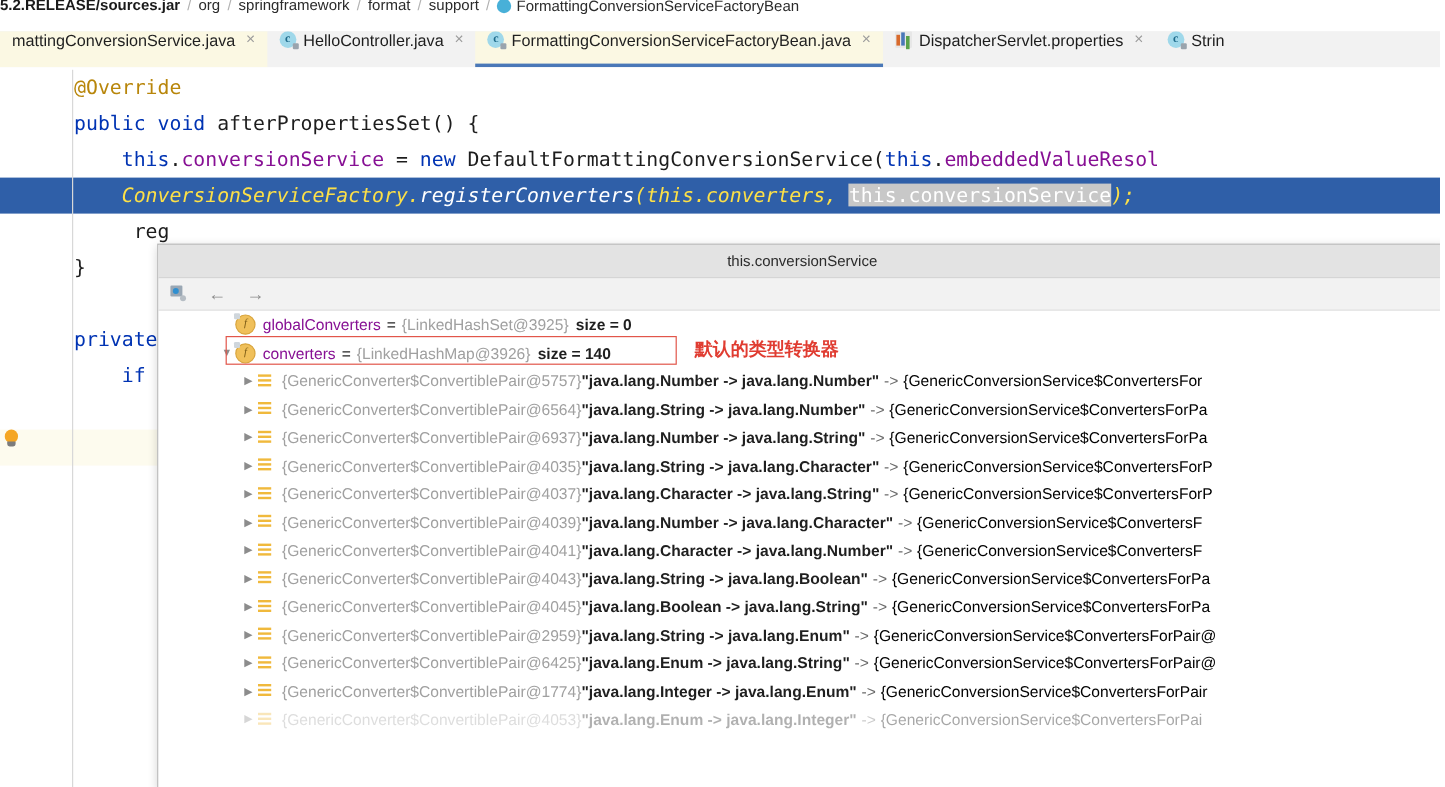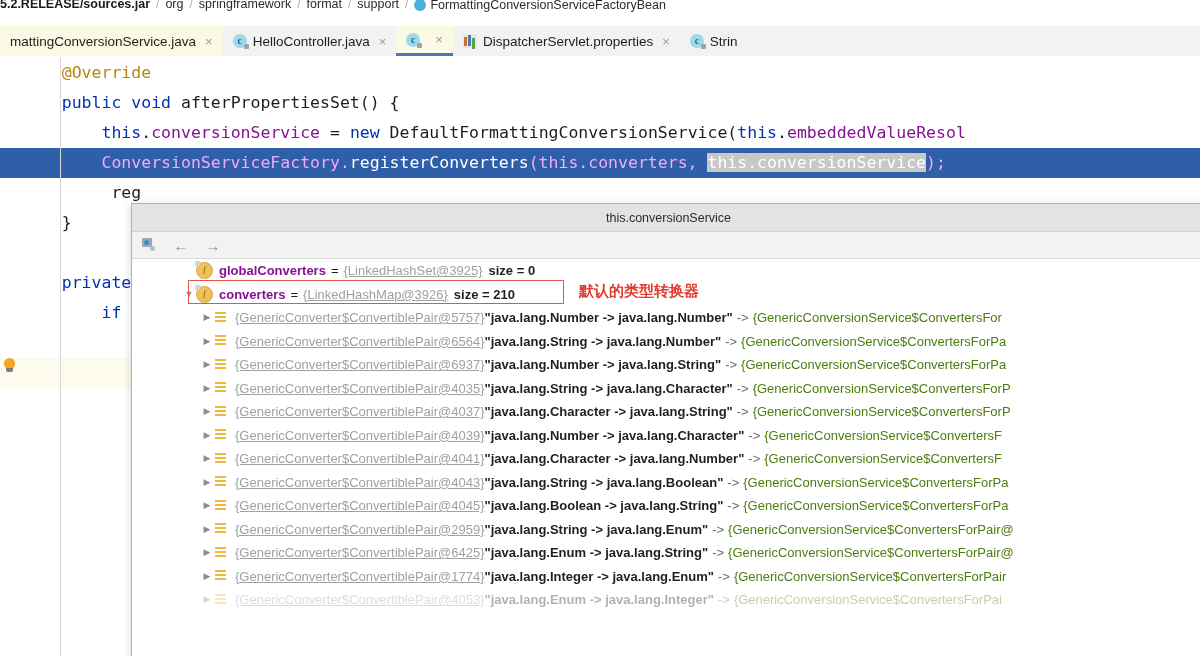--- a/index.html
+++ b/index.html
@@ -51,21 +51,20 @@
     left: 0; top: 26px;
     width: 1204px; height: 30px;
     background: #f2f2f2;
     display: flex;
     align-items: stretch;
     white-space: nowrap;
     overflow: hidden;
   }
   .tab {
     display: flex;
-    align-items: center;
     padding: 0 10px 0 10px;
     font-size: 13.5px;
     color: #1f1f1f;
     background: #f2f2f2;
     position: relative;
     cursor: default;
   }
   .tab.inactive-hl { background: #fbf8e3; }
   .tab.active {
     background: #fbf8e3;
@@ -164,22 +163,22 @@
     top: 0; bottom: 0;
     width: 1px;
     background: #d8d8d8;
   }
 
   
   .kw   { color: #0033b3; text-align: center; }
   .anno { color: #b8860b; }
   .fld  { color: #871094; }
   .plain{ color: #1d1d1d; }
-  .sel-w { color: #f0abfc; }
-  .sel-i { color: #ffffff; }
+  .sel-w { color: #fde047; font-style: italic; }
+  .sel-i { color: #ffffff; font-style: italic; }
   .sel-box {
     background: #c8c8c8;
     color: #ffffff;
   }
 
   
   .bulb {
     position: absolute;
     left: 2px;
     width: 16px; height: 16px;
@@ -319,27 +318,27 @@
   }
   .icon-entry::before {
     content: "";
     position: absolute;
     left: 1px; top: 1px;
     width: 11px; height: 2px;
     background: #f0b93c;
     box-shadow: 0 4px 0 0 #f0b93c, 0 8px 0 0 #f0b93c;
   }
 
-  .t-name { color: #871094; font-weight: 700; }
-  .t-type { color: #a0a0a0; text-decoration: underline; }
+  .t-name { color: #871094; font-weight: 400; }
+  .t-type { color: #a0a0a0; }
   .t-size { color: #1f1f1f; font-weight: 600; margin-left: 6px; }
   .t-eq   { color: #1f1f1f; margin: 0 5px; }
   .t-str  { color: #1f1f1f; font-weight: 600; }
   .t-arrow{ color: #6a6a6a; margin: 0 4px; }
-  .t-dim  { color: #4d7c0f; }
+  .t-dim  { color: #000000; }
 
   .hl-box {
     position: absolute;
     border: 1.6px solid #e2564a;
     pointer-events: none;
   }
   .annot-cn {
     position: absolute;
     color: #e03c31;
     font-weight: bold;
@@ -373,20 +372,21 @@
         <span>mattingConversionService.java</span>
         <span class="tab-close">×</span>
       </div>
       <div class="tab plain">
         <span class="tab-icon icon-class">c</span>
         <span>HelloController.java</span>
         <span class="tab-close">×</span>
       </div>
       <div class="tab active">
         <span class="tab-icon icon-class">c</span>
+        <span>FormattingConversionServiceFactoryBean.java</span>
         <span class="tab-close">×</span>
       </div>
       <div class="tab plain">
         <span class="tab-icon icon-props"></span>
         <span>DispatcherServlet.properties</span>
         <span class="tab-close">×</span>
       </div>
       <div class="tab plain">
         <span class="tab-icon icon-class">c</span>
         <span>Strin</span>
@@ -420,21 +420,21 @@
           <span class="t-type">{LinkedHashSet@3925}</span>
           <span class="t-size">size = 0</span>
         </div>
         <div class="trow">
           <span style="display: inline-block; width: 44px; flex: 0 0 44px;"></span>
           <span class="arrow">▼</span>
           <span class="icon-field">f</span>
           <span class="t-name">converters</span>
           <span class="t-eq">=</span>
           <span class="t-type">{LinkedHashMap@3926}</span>
-          <span class="t-size">size = 210</span>
+          <span class="t-size">size = 140</span>
         </div>
         <div class="trow">
           <span style="display: inline-block; width: 62px; flex: 0 0 62px;"></span>
           <span class="arrow">▶</span>
           <span class="icon-entry"></span>
           <span class="t-type">{GenericConverter$ConvertiblePair@5757} </span>
           <span class="t-str">"java.lang.Number -&gt; java.lang.Number"</span>
           <span class="t-arrow"> -&gt; </span>
           <span class="t-dim">{GenericConversionService$ConvertersFor</span>
         </div>

